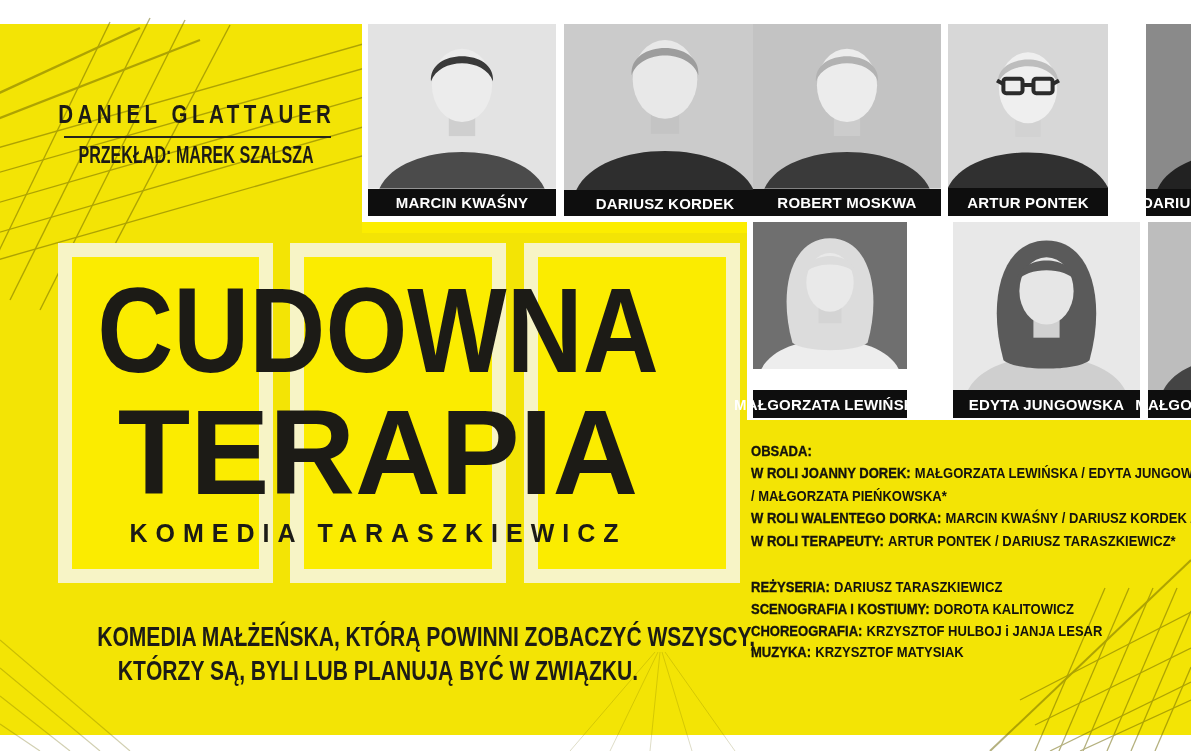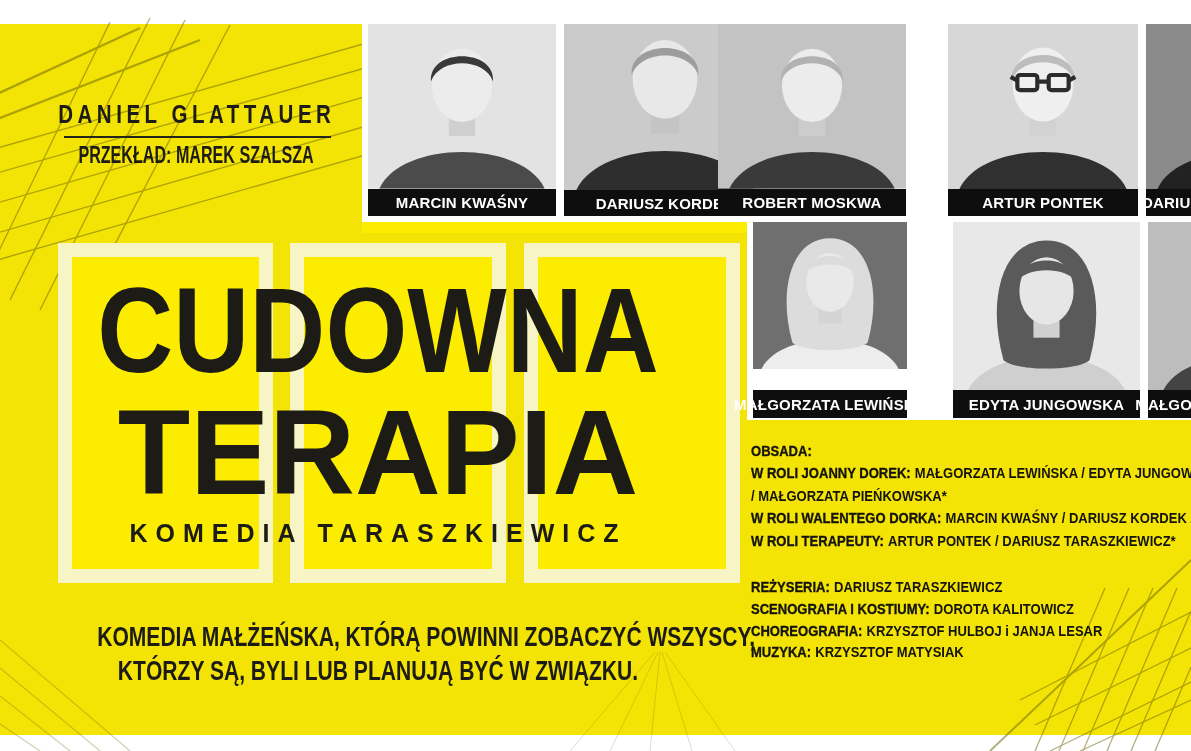--- a/index.html
+++ b/index.html
@@ -151,27 +151,27 @@
       <use href="#sil-m"></use>
     </svg>
   <div class="name-bar">MARCIN KWAŚNY</div>
 </div>
 <div class="abs actor-card row1" style="left:564px;width:202px;justify-content:space-between;">
   <svg class="photo" viewBox="0 0 100 90" preserveAspectRatio="xMidYMax slice" style="--pbg:#cbcbcb;--hair:#9d9d9d;--skin:#e8e8e8;--skin2:#c4c4c4;--torso:#2e2e2e">
       <use href="#sil-m"></use>
     </svg>
   <div class="name-bar">DARIUSZ KORDEK</div>
 </div>
-<div class="abs actor-card row1" style="left:718px;width:188px;">
+<div class="abs actor-card row1" style="left:753px;width:188px;">
   <svg class="photo" viewBox="0 0 100 90" preserveAspectRatio="xMidYMax slice" style="--pbg:#c3c3c3;--hair:#b2b2b2;--skin:#ececec;--skin2:#cccccc;--torso:#3a3a3a">
       <use href="#sil-m"></use>
     </svg>
   <div class="name-bar">ROBERT MOSKWA</div>
 </div>
-<div class="abs actor-card row1" style="left:948px;width:190px;">
+<div class="abs actor-card row1" style="left:948px;width:160px;">
   <svg class="photo" viewBox="0 0 100 90" preserveAspectRatio="xMidYMax slice" style="--pbg:#d7d7d7;--hair:#bdbdbd;--skin:#efefef;--skin2:#d2d2d2;--torso:#303030">
       <use href="#sil-m"></use>
       <use href="#sil-glasses"></use>
     </svg>
   <div class="name-bar">ARTUR PONTEK</div>
 </div>
 <div class="abs actor-card row1" style="left:1146px;width:190px;">
   <svg class="photo" viewBox="0 0 100 90" preserveAspectRatio="xMidYMax slice" style="--pbg:#8a8a8a;--hair:#8a8a8a;--skin:#d6d6d6;--skin2:#bdbdbd;--torso:#222222">
       <use href="#sil-m"></use>
       <use href="#sil-glasses"></use>

